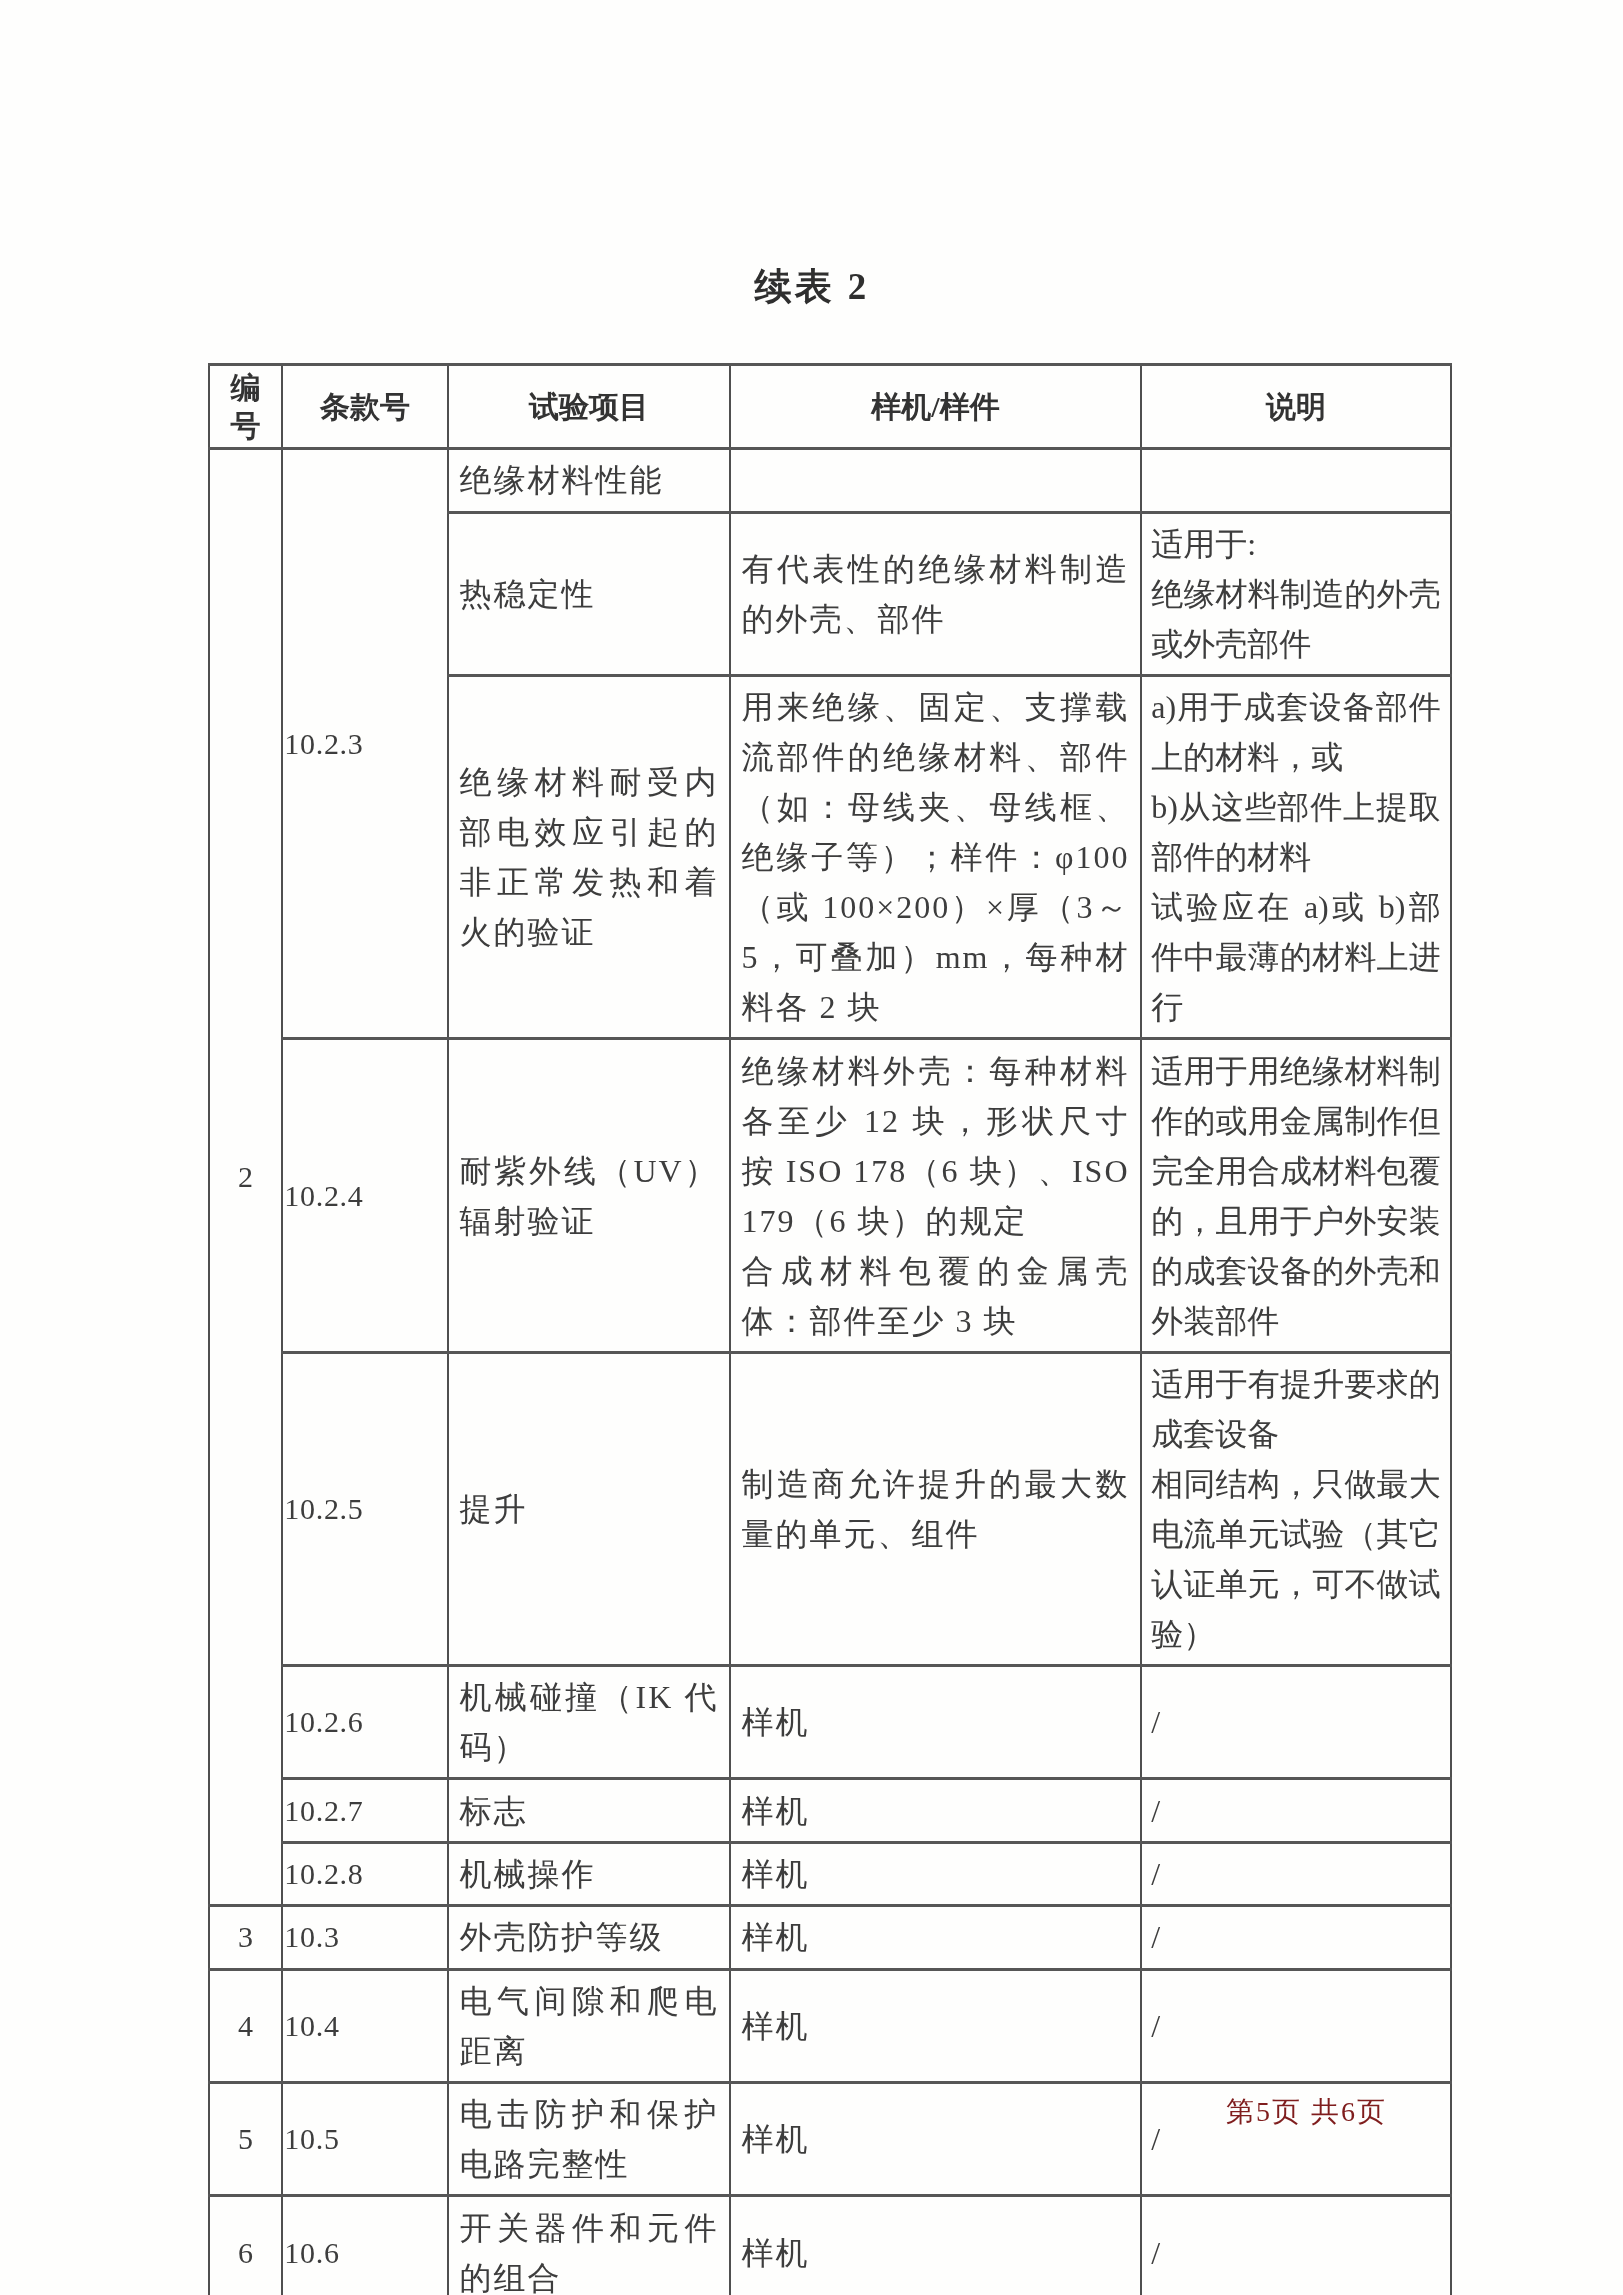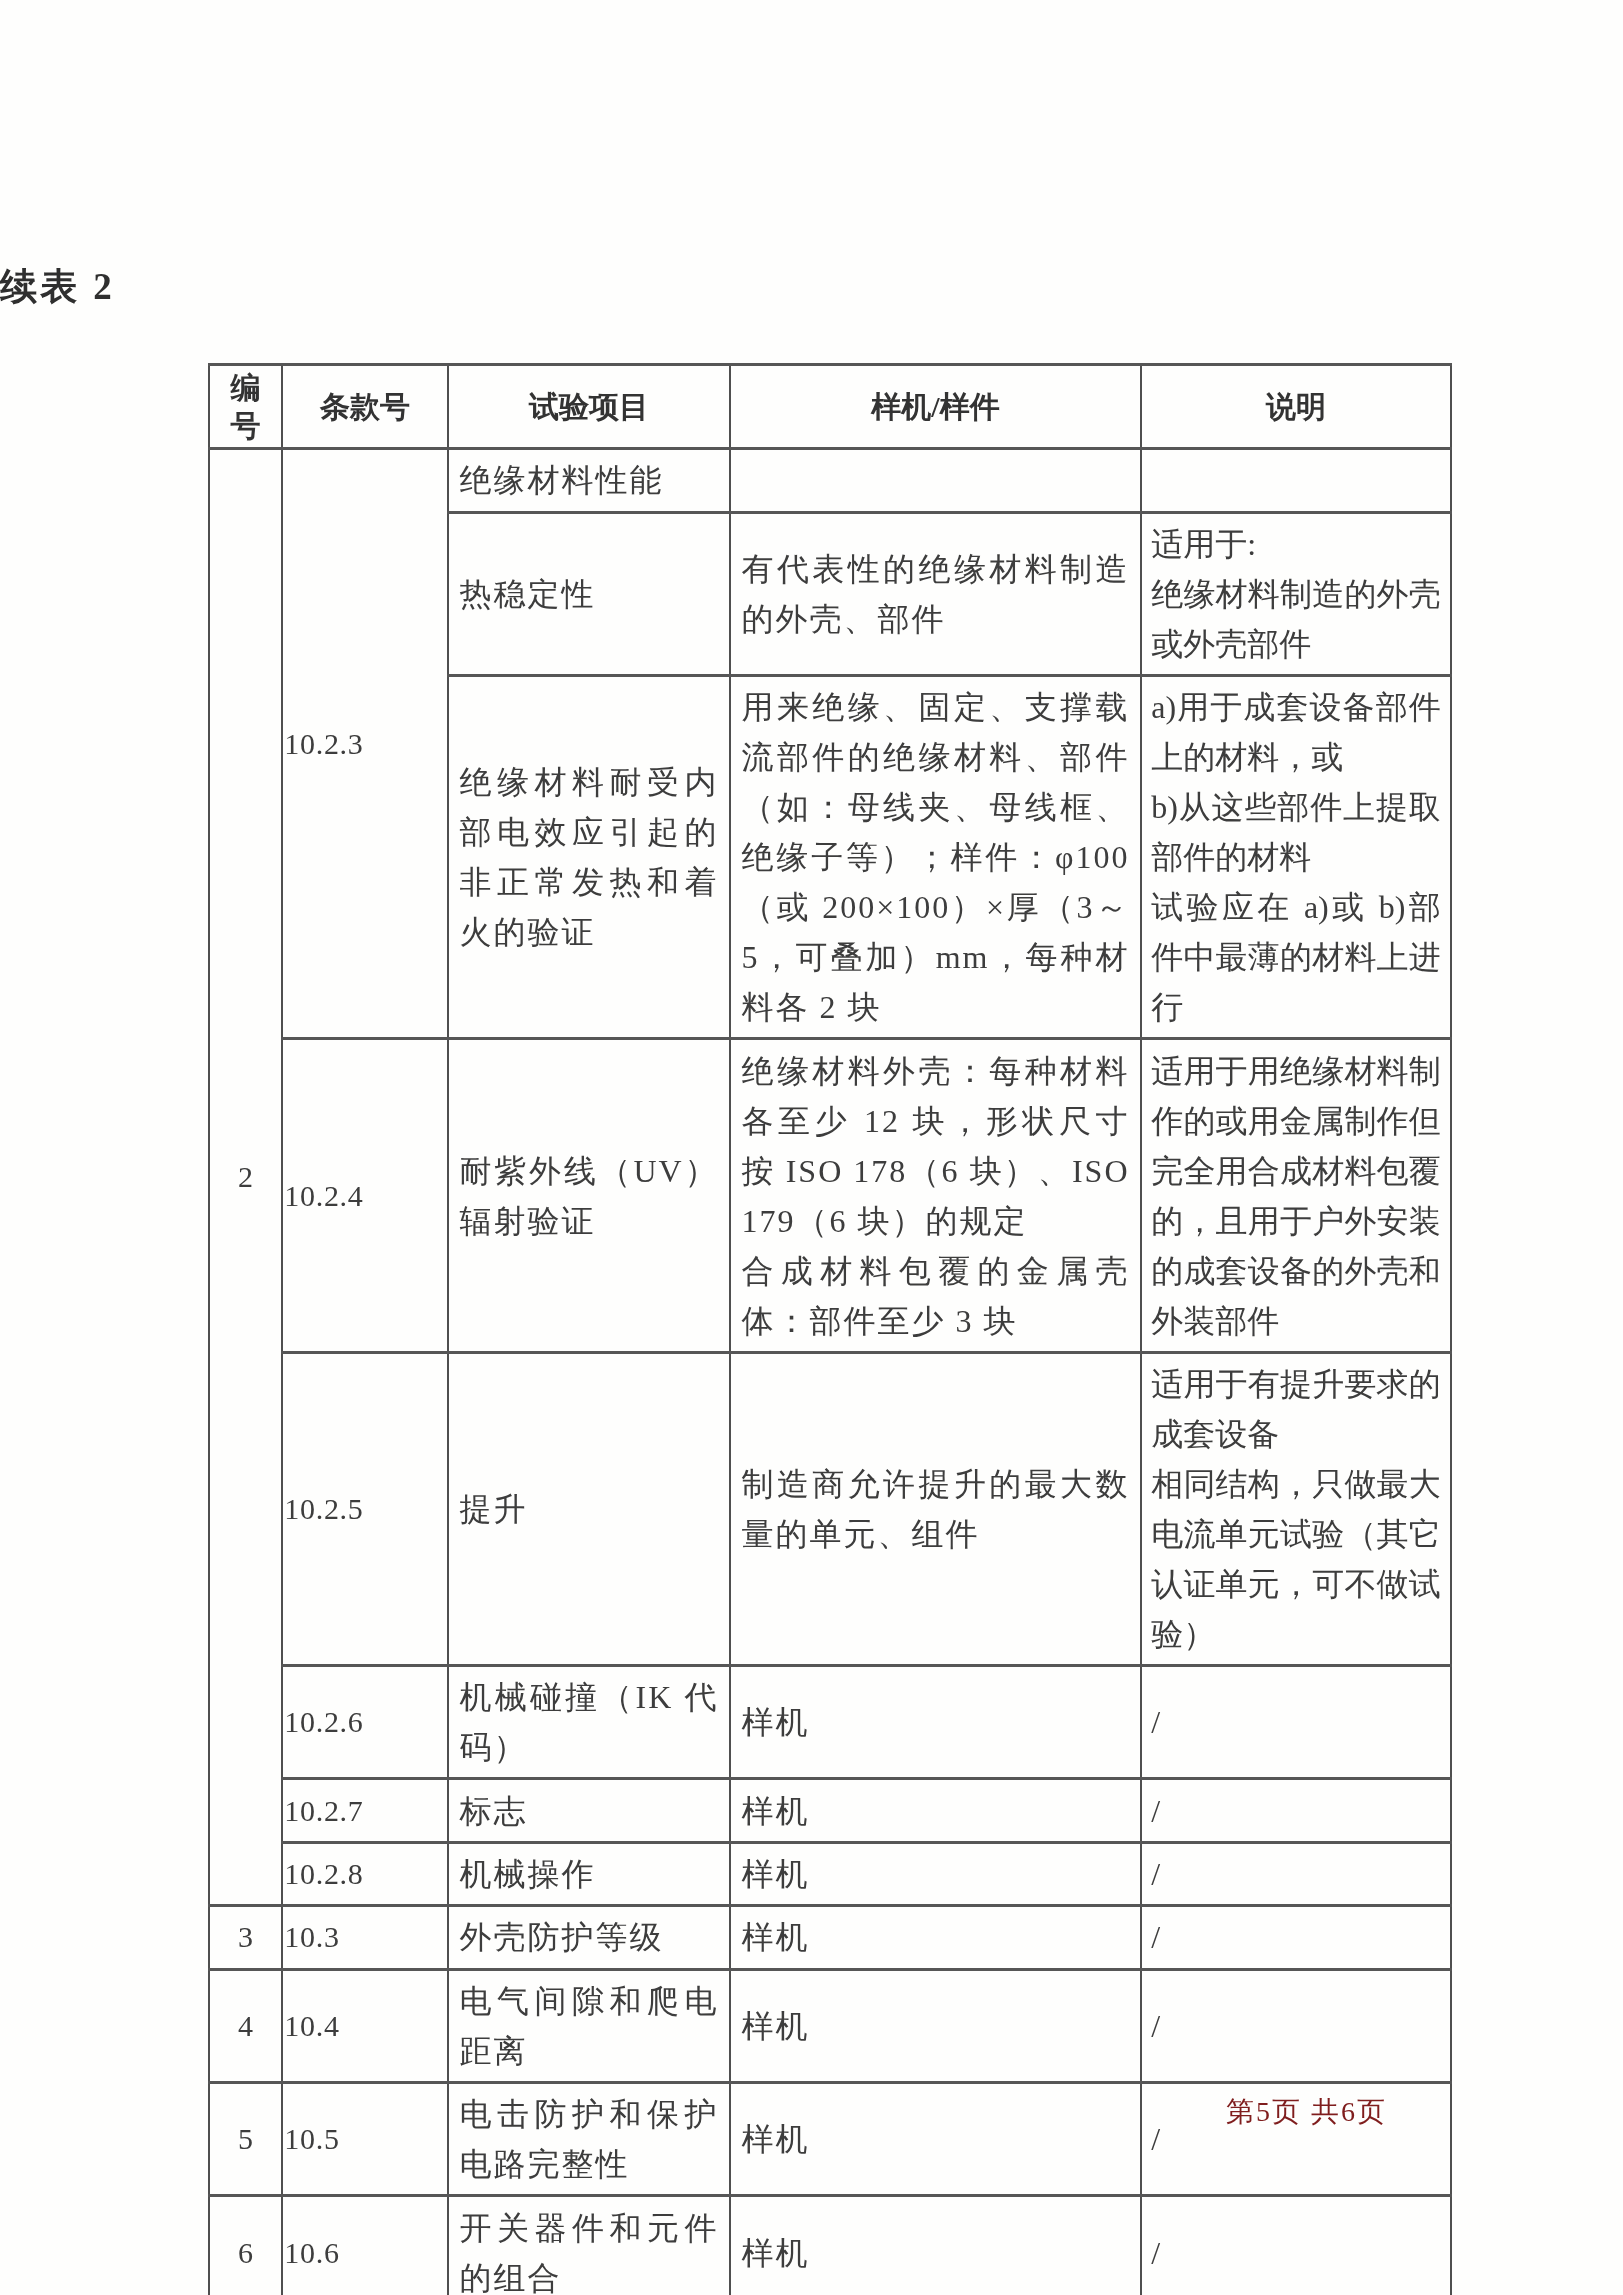--- a/index.html
+++ b/index.html
@@ -8,21 +8,21 @@
     width:1624px;height:2295px;
     background:#fefefdp;
     background-color:#fefefd;
     font-family:"Liberation Serif","DejaVu Serif",serif;
     color:#3d3d3d;
     overflow:hidden;
   }
   .doc-title{
     position:absolute;
     top:262px;left:0;width:1624px;
-    text-align:left;
+    text-align:center;
     font-size:37px;
     font-weight:700;
     letter-spacing:3.3px;
     color:#2f2f2f;
   }
   table.doc-table{
     position:absolute;
     left:208px;top:363px;
     width:1241px;
     border-collapse:collapse;
@@ -116,21 +116,21 @@
 
     <tr style="height:123px">
       <td class="c-item">热稳定性</td>
       <td class="c-sample">有代表性的绝缘材料制造的外壳、部件</td>
       <td class="c-note">适用于:
 绝缘材料制造的外壳或外壳部件</td>
     </tr>
 
     <tr style="height:244px">
       <td class="c-item">绝缘材料耐受内部电效应引起的非正常发热和着火的验证</td>
-      <td class="c-sample">用来绝缘、固定、支撑载流部件的绝缘材料、部件（如：母线夹、母线框、绝缘子等）；样件：φ100（或 200×100）×厚（3～5，可叠加）mm，每种材料各 2 块</td>
+      <td class="c-sample">用来绝缘、固定、支撑载流部件的绝缘材料、部件（如：母线夹、母线框、绝缘子等）；样件：φ100（或 100×200）×厚（3～5，可叠加）mm，每种材料各 2 块</td>
       <td class="c-note">a)用于成套设备部件上的材料，或
 b)从这些部件上提取部件的材料
 试验应在 a)或 b)部件中最薄的材料上进行</td>
     </tr>
 
     <tr style="height:244px">
       <td class="c-clause">10.2.4</td>
       <td class="c-item">耐紫外线（UV）辐射验证</td>
       <td class="c-sample">绝缘材料外壳：每种材料各至少 12 块，形状尺寸按 ISO 178（6 块）、ISO 179（6 块）的规定
 合成材料包覆的金属壳体：部件至少 3 块</td>

